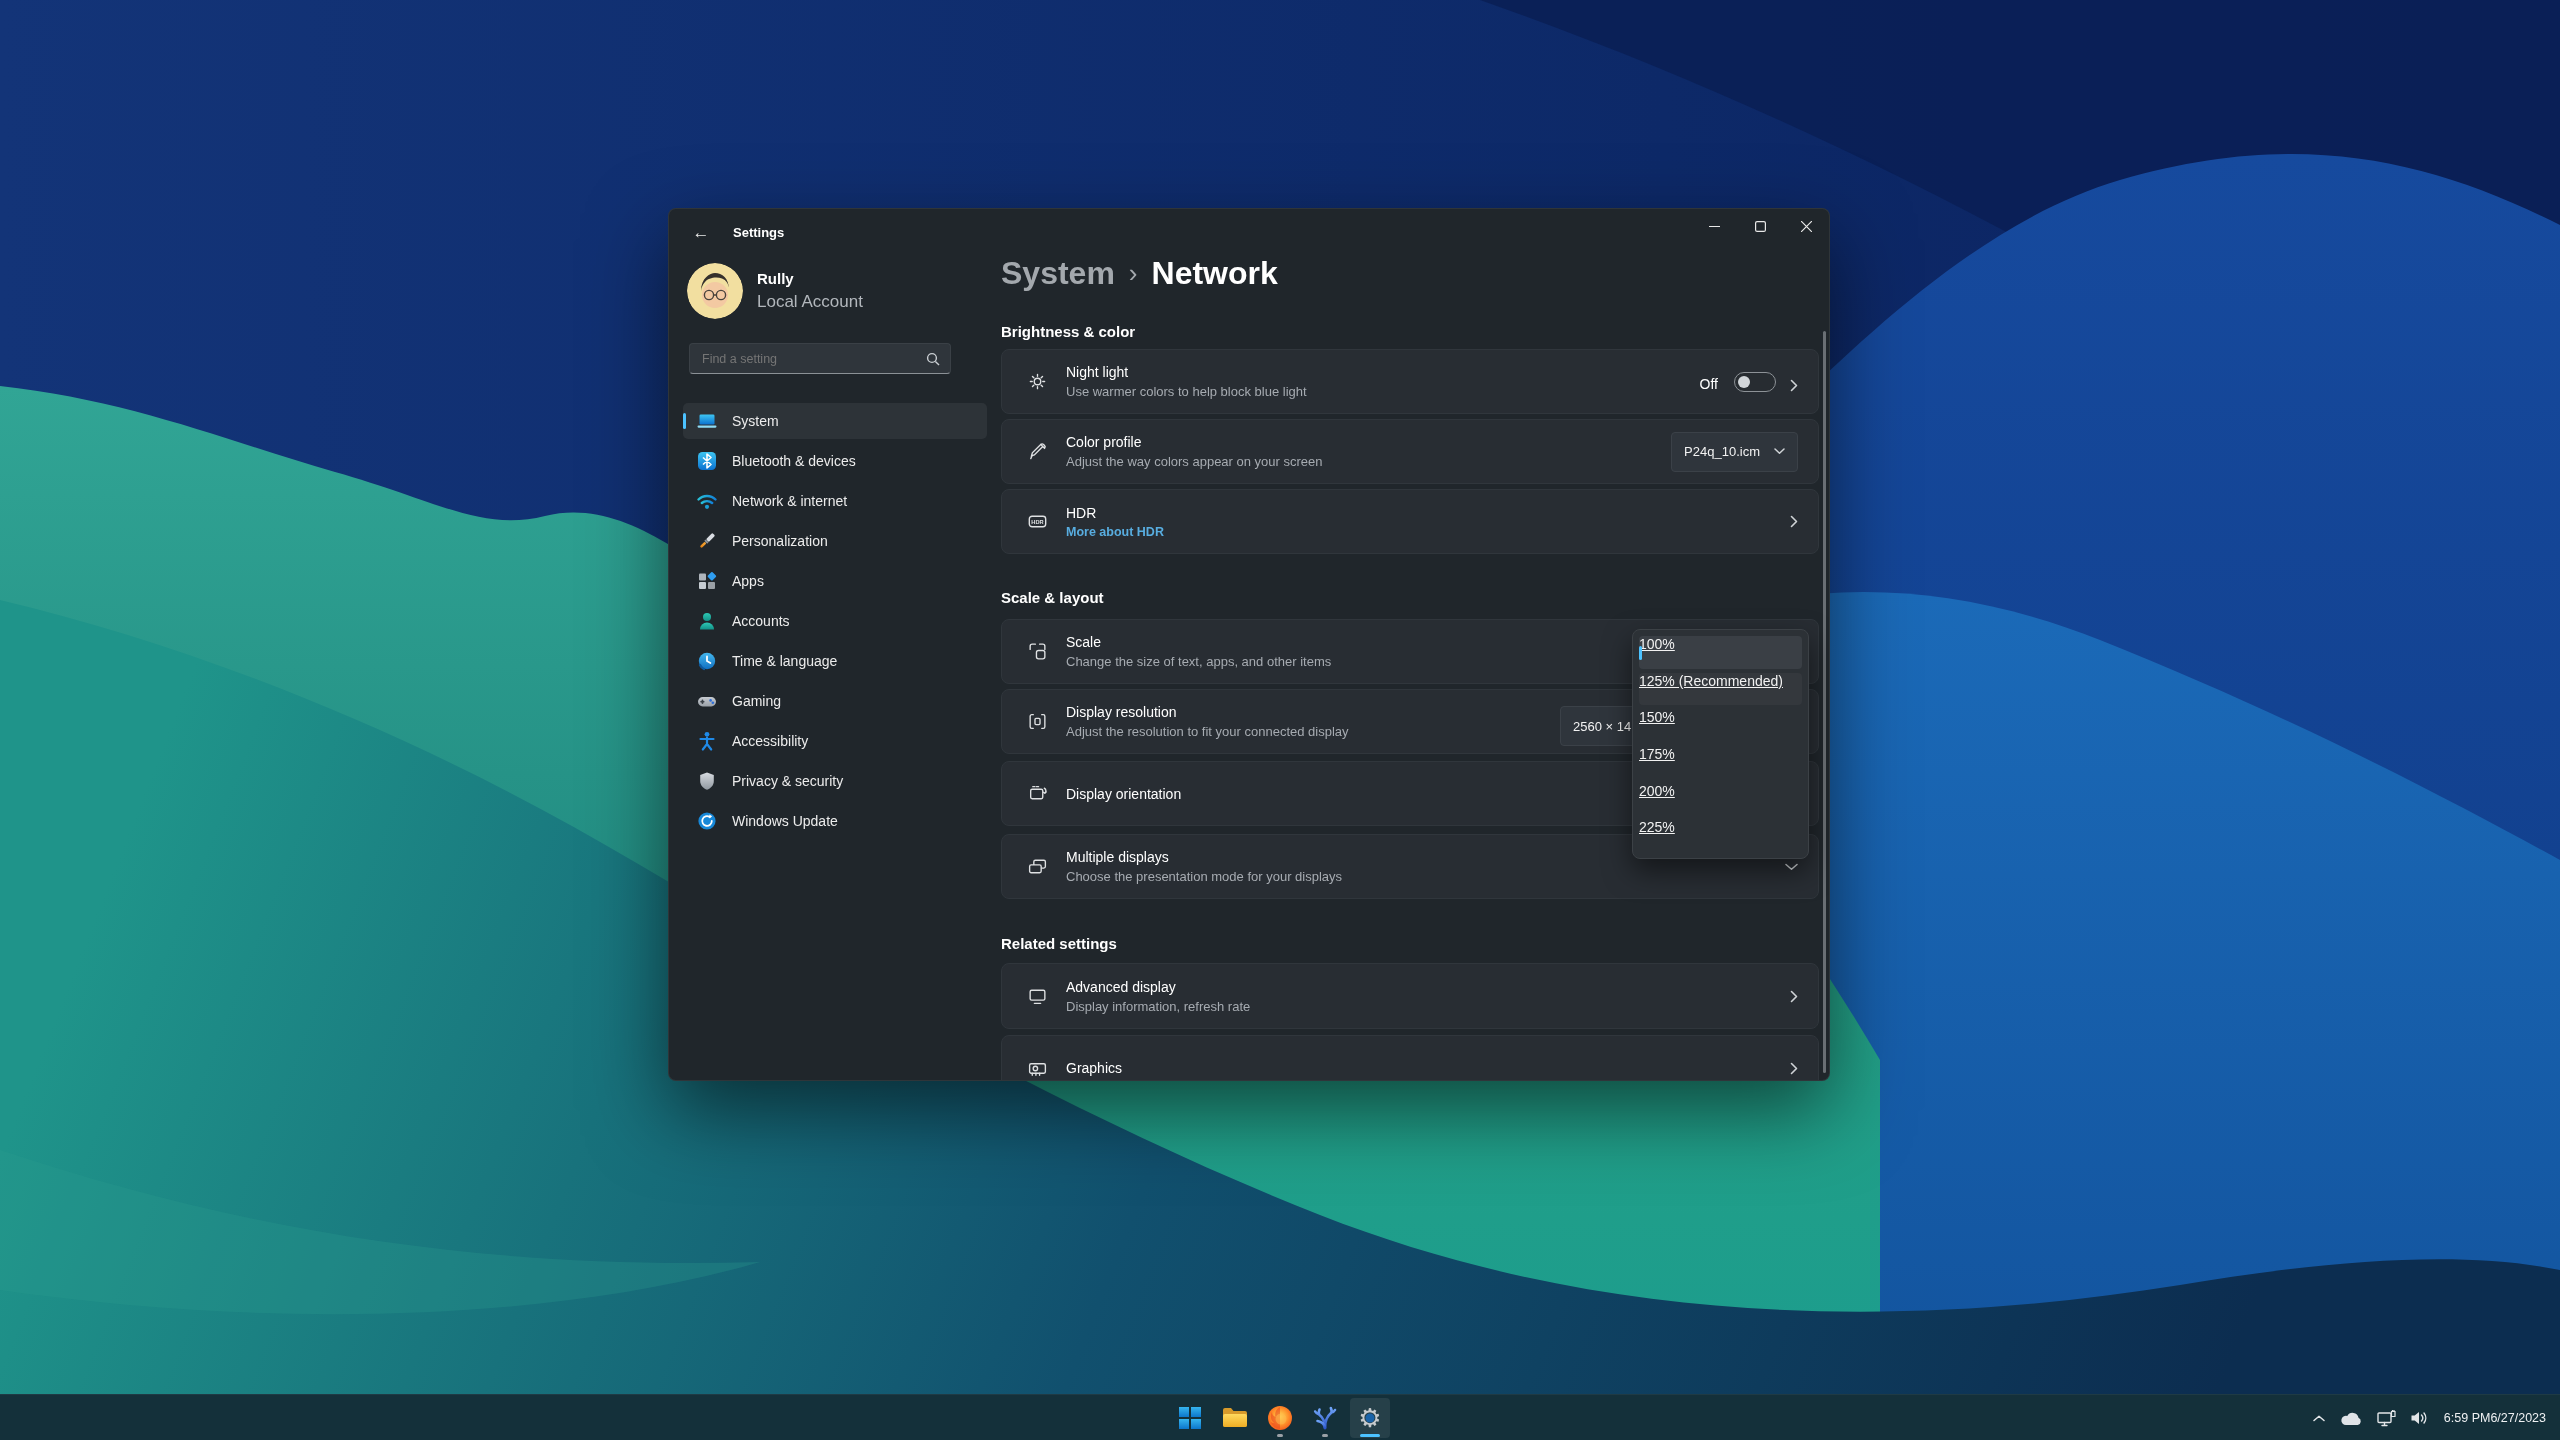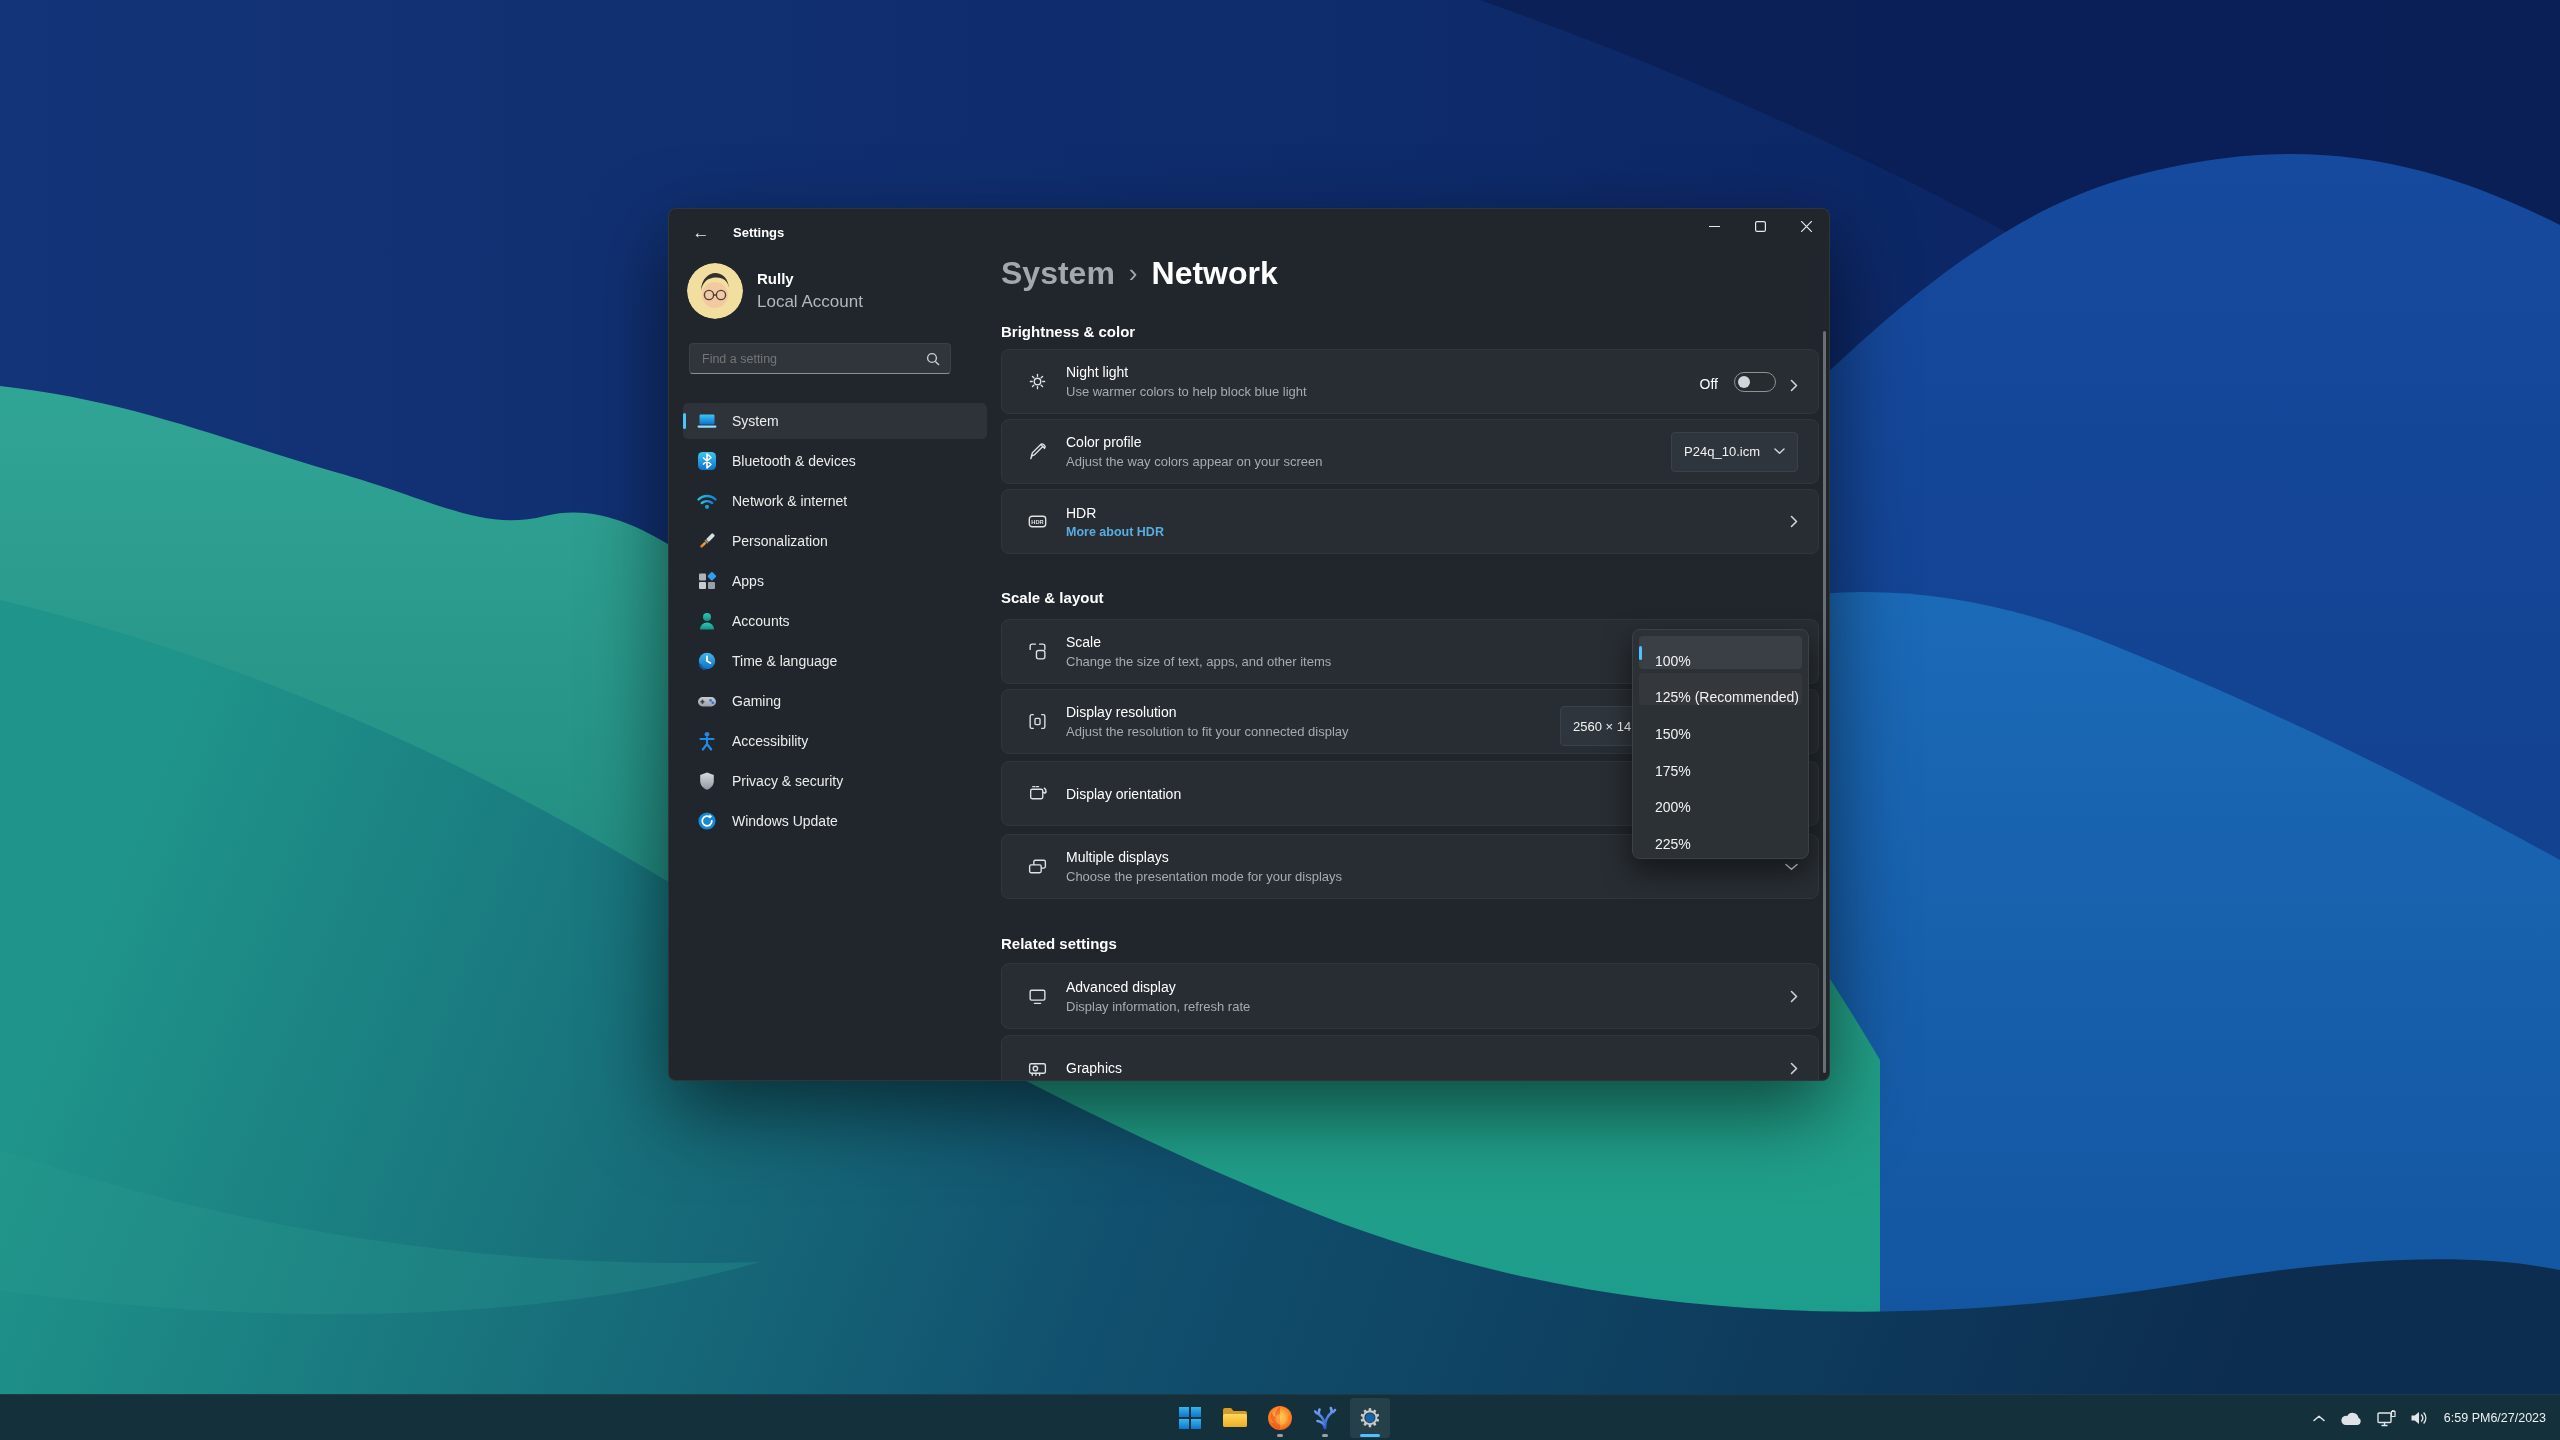--- a/index.html
+++ b/index.html
@@ -50,21 +50,21 @@
   .toggle{width:42px;height:20px;border:1px solid #8d9297;border-radius:10px;position:relative;background:#272c31;}
   .knob{position:absolute;left:3px;top:3px;width:12px;height:12px;border-radius:50%;background:#d2d6da;}
   .combo{height:40px;background:#2f353c;border:1px solid #3b4148;border-radius:4px;display:flex;align-items:center;padding:0 12px;color:#f2f2f2;font-size:13px;gap:14px;}
   .combo-res{position:absolute;right:26px;top:16px;width:232px;overflow:hidden;white-space:nowrap;}
   .scrollbar{position:absolute;left:1154px;top:122px;width:3px;height:742px;background:#83888d;border-radius:2px;opacity:.75;}
 
   
   .flyout{position:absolute;left:963px;top:420px;width:177px;height:230px;background:#2c3136;
     border:1px solid #3c4146;border-radius:8px;box-shadow:0 12px 28px rgba(0,0,0,.5);
     z-index:50;padding:6px;display:flex;flex-direction:column;gap:4px;}
-  .fopt{position:relative;height:33px;border-radius:4px;display:flex;align-items:flex-end;padding-left:16px;color:#f2f2f2;font-size:14px;}
+  .fopt{position:relative;height:33px;border-radius:4px;display:flex;align-items:flex-start;color:#f2f2f2;font-size:14px;text-decoration:underline;}
   .fopt.sel{background:#3a3f45;}
   .fopt.hov{background:#34383d;}
   .fpill{position:absolute;left:0;top:9.5px;width:3px;height:14px;background:#4cc2ff;border-radius:2px;}
 
   
   .taskbar{position:absolute;left:0;top:1394px;width:2560px;height:46px;background:#14303a;z-index:20;
     border-top:1px solid rgba(255,255,255,.05);}
   .tcenter{position:absolute;left:50%;top:3px;transform:translateX(-50%);display:flex;gap:5px;}
   .tbtn{position:relative;width:40px;height:40px;border-radius:4px;display:flex;align-items:center;justify-content:center;}
   .tbtn.active{background:rgba(255,255,255,.08);}

